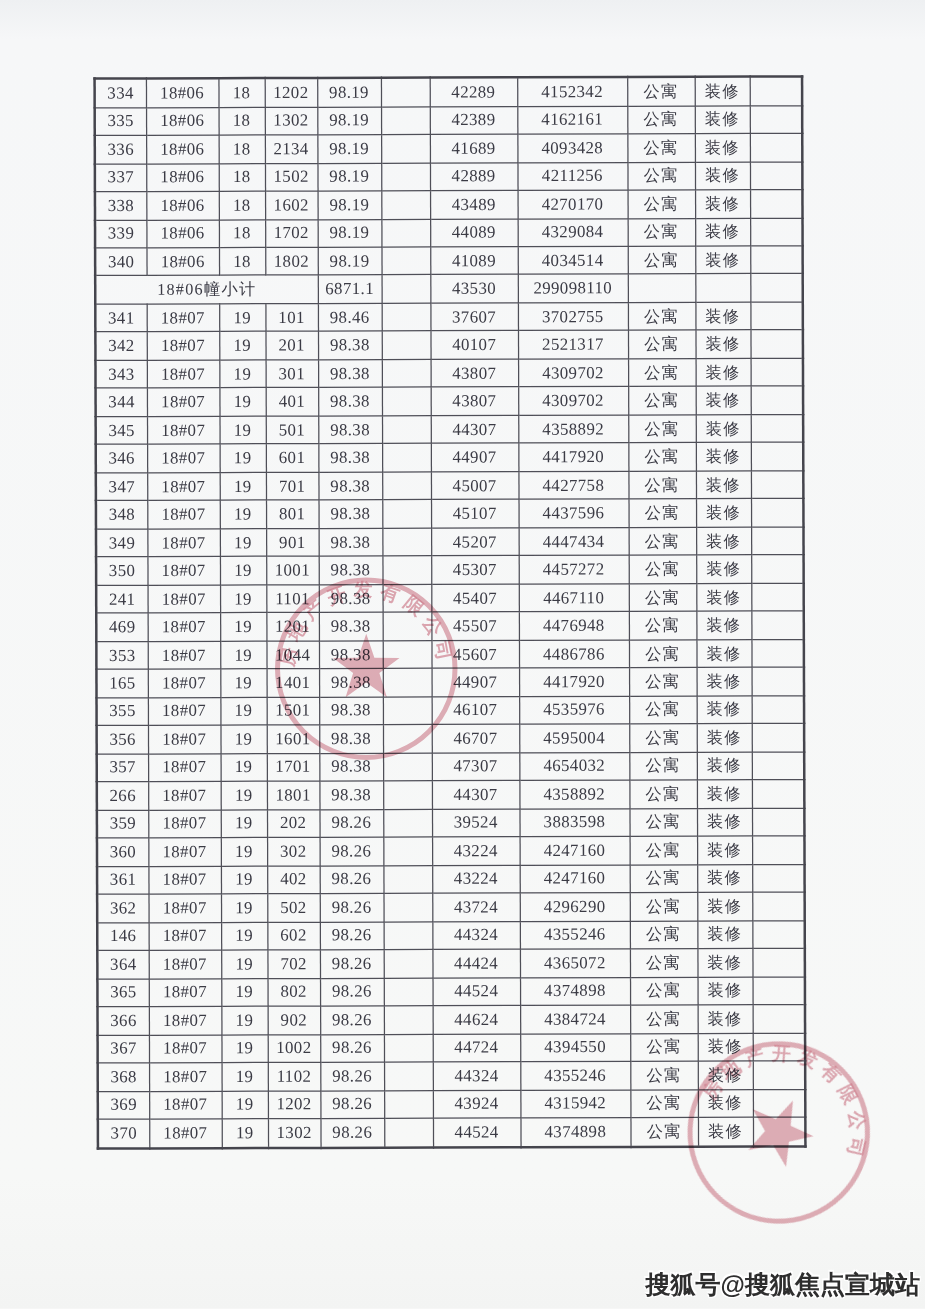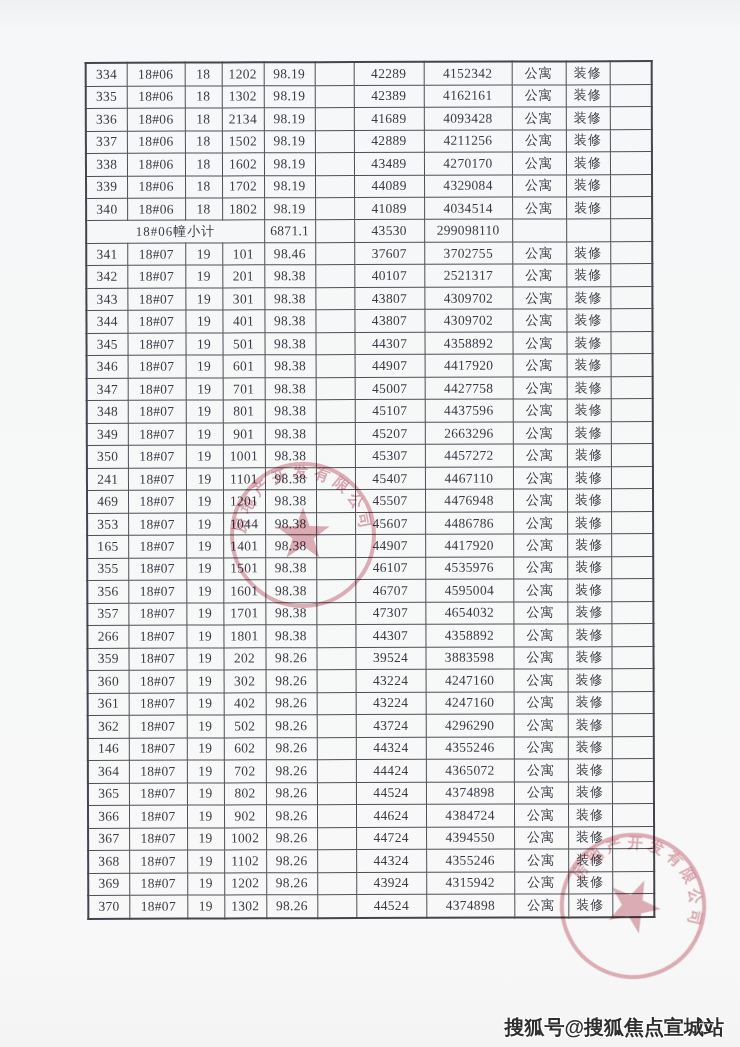--- a/index.html
+++ b/index.html
@@ -1,21 +1,21 @@
 <!DOCTYPE html>
 <html><head>
 <meta charset="utf-8">
 <style>
   html,body{margin:0;padding:0;}
   body{
     width:740px;height:1047px;position:relative;overflow:hidden;
     background:linear-gradient(180deg,#eef0f2 0%,#f6f7f8 3%,#f7f8f7 90%,#f3f4f3 100%);
     font-family:"Liberation Serif","DejaVu Serif",serif;
   }
-  .page{position:absolute;inset:0;margin-left:10px;}
+  .page{position:absolute;inset:0;}
 
   
   table.price{
     position:absolute;left:76px;top:61px;width:566px;height:858px;
     border-collapse:collapse;table-layout:fixed;
     transform:rotate(-0.18deg);
     border:2px solid #45454d;
   }
   table.price td{
     border:1px solid #4f4f58;
@@ -32,21 +32,21 @@
   
   .stamp{
     position:absolute;width:150px;height:150px;pointer-events:none;
     mix-blend-mode:multiply;opacity:.82;filter:blur(.35px);
   }
   .stamp-center{left:218px;top:460px;}
   .stamp-br{left:548px;top:831px;transform:rotate(24deg);}
 
   
   .watermark{
-    position:absolute;right:16px;bottom:6px;
+    position:absolute;right:4px;bottom:6px;
     font-family:"Liberation Sans","DejaVu Sans",sans-serif;
     font-size:20px;font-weight:bold;color:#2e2e2e;letter-spacing:0px;
     text-shadow:0 0 2px #fff,1px 1px 0 #fff,-1px -1px 0 #fff,1px -1px 0 #fff,-1px 1px 0 #fff;
   }
 </style>
 </head>
 <body>
 
 <div class="page">
 
@@ -271,21 +271,21 @@
           <td></td>
         </tr>
         <tr>
           <td>349</td>
           <td>18#07</td>
           <td>19</td>
           <td>901</td>
           <td>98.38</td>
           <td></td>
           <td>45207</td>
-          <td>2663296</td>
+          <td>4447434</td>
           <td class="cn">公寓</td>
           <td class="cn">装修</td>
           <td></td>
         </tr>
         <tr>
           <td>350</td>
           <td>18#07</td>
           <td>19</td>
           <td>1001</td>
           <td>98.38</td>

